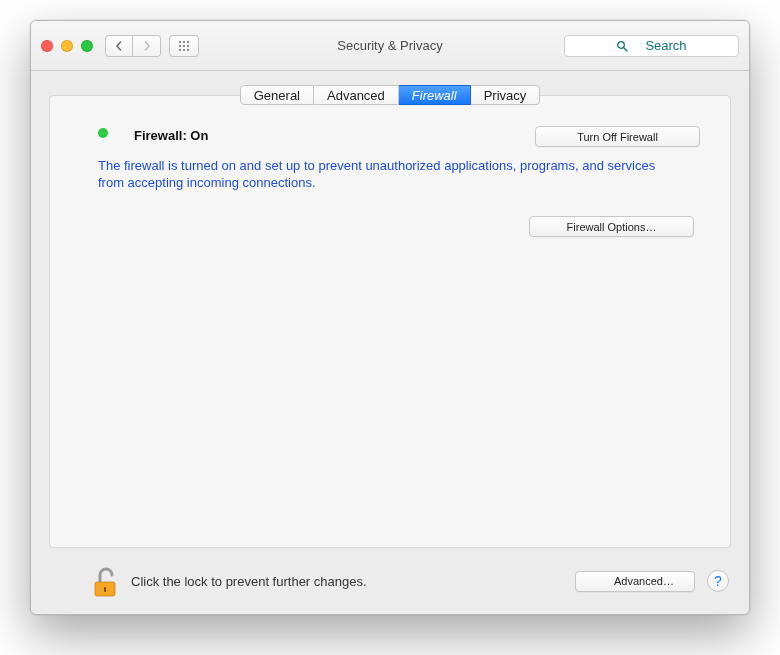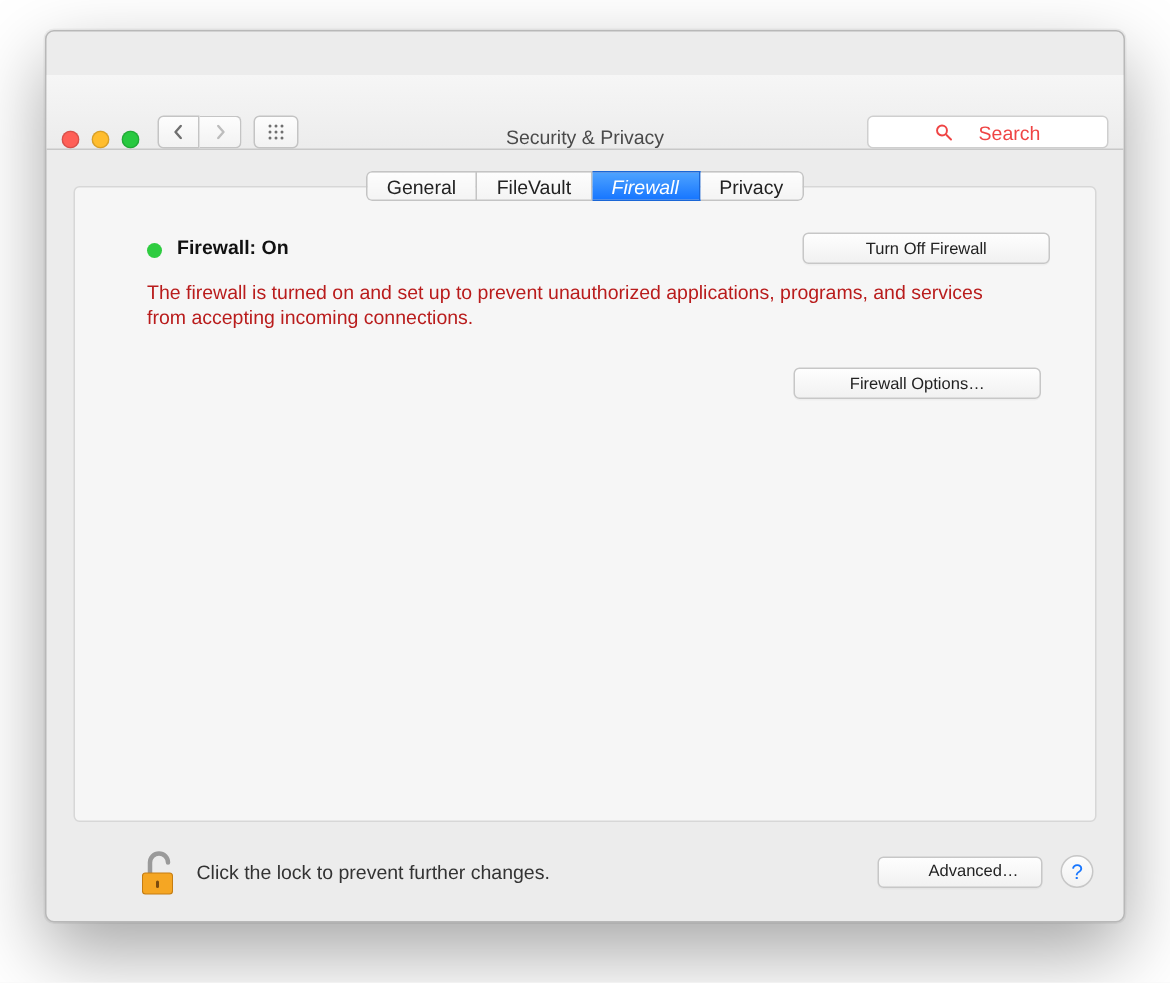--- a/index.html
+++ b/index.html
@@ -23,24 +23,23 @@
       display: flex;
       flex-direction: column;
       overflow: hidden;
     }
     
     .titlebar {
       height: 50px;
       background: linear-gradient(#f6f6f6 0%, #ececec 100%);
       border-bottom: 1px solid #c8c8c8;
       display: flex;
-      align-items: flex-end;
+      align-items: center;
       padding: 0 10px;
       position: relative;
-      margin-top: 29px;
     }
     .traffic-lights { display: flex; gap: 8px; margin-right: 12px; }
     .tl { width: 12px; height: 12px; border-radius: 50%; border: 0.5px solid rgba(0,0,0,0.15); }
     .tl.close { background:#ff5f57; }
     .tl.min   { background:#ffbd2e; }
     .tl.max   { background:#28c940; }
 
     .seg-btns { display: flex; }
     .seg-btn {
       height: 22px;
@@ -64,30 +63,30 @@
       position: absolute;
       left: 0; right: 0;
       text-align: center;
       font-size: 13px;
       color: #4a4a4a;
       pointer-events: none;
     }
 
     .search-wrap {
       margin-left: auto;
-      width: 161px;
+      width: 175px;
       height: 22px;
       background: #fff;
       border: 1px solid #cfcfcf;
       border-radius: 4px;
       display: flex;
       align-items: center;
       justify-content: center;
       gap: 17px;
-      color: #ef4444;
+      color: #0f766e;
       font-size: 13px;
     }
     .search-wrap svg { width: 12px; height: 12px; }
 
     
     .content-outer {
       flex: 1;
       display: flex;
       flex-direction: column;
     }
@@ -128,22 +127,22 @@
       background: #f6f6f6;
       border: 1px solid #d7d7d7;
       border-radius: 4px;
       flex: 1;
       padding: 32px 30px 20px 48px;
       position: relative;
     }
 
     .status-row {
       display: flex;
-      align-items: flex-end;
-      gap: 10px;
+      align-items: flex-start;
+      gap: 26px;
     }
     .status-dot {
       width: 10px; height: 10px; border-radius: 50%;
       background: #2ecc40;
     }
     .status-label { font-weight: bold; font-size: 13px; color:#111;}
     .mac-button {
       height: 21px;
       padding: 0 14px;
       font-size: 11px;
@@ -154,21 +153,21 @@
       box-shadow: 0 1px 0 rgba(0,0,0,0.03);
       white-space: nowrap;
     }
     .btn-firewall-off { position:absolute; right: 30px; top: 30px; width: 165px; }
     .btn-options      { position:absolute; right: 36px; top: 120px; width: 165px; }
 
     .desc {
       margin-top: 14px;
       font-size: 13px;
       line-height: 17px;
-      color: #b91c1c;
+      color: #1d4ed8;
       max-width: 560px;
     }
 
     
     .footer {
       height: 66px;
       display:flex;
       align-items:center;
       padding: 0 20px;
       gap: 12px;
@@ -237,21 +236,21 @@
         </svg>
       <span>Search</span>
     </div>
   </div>
 
   <div class="content-outer">
 
     <div class="tab-row">
       <div class="tabs">
         <div class="tab">General</div>
-        <div class="tab">FileVault</div>
+        <div class="tab">Advanced</div>
         <div class="tab active">Firewall</div>
         <div class="tab">Privacy</div>
       </div>
     </div>
 
     <div class="panel">
       <div class="status-row">
         <div class="status-dot"></div>
         <span class="status-label">Firewall: On</span>
       </div>
@@ -266,18 +265,18 @@
     <div class="footer">
       <div class="lock-icon">
         <svg viewBox="0 0 28 34" width="28" height="34">
           <path d="M9 18 V11 a6 6 0 0 1 12 0" fill="none" stroke="#9a9a9a" stroke-width="3" stroke-linecap="round"></path>
           <rect x="4" y="18" width="20" height="14" rx="2" fill="#f5a623" stroke="#c57d12" stroke-width="0.7"></rect>
           <rect x="13" y="23" width="2" height="5" rx="1" fill="#7a4b0e"></rect>
         </svg>
       </div>
       <span class="footer-text">Click the lock to prevent further changes.</span>
       <div class="footer-spacer"></div>
-      <button class="mac-button" style="width:110px;padding-left:32px;">Advanced…</button>
+      <button class="mac-button" style="width:120px;padding-left:32px;">Advanced…</button>
       <div class="help-btn">?</div>
     </div>
 
   </div>
 </div>
 
 </body></html>

